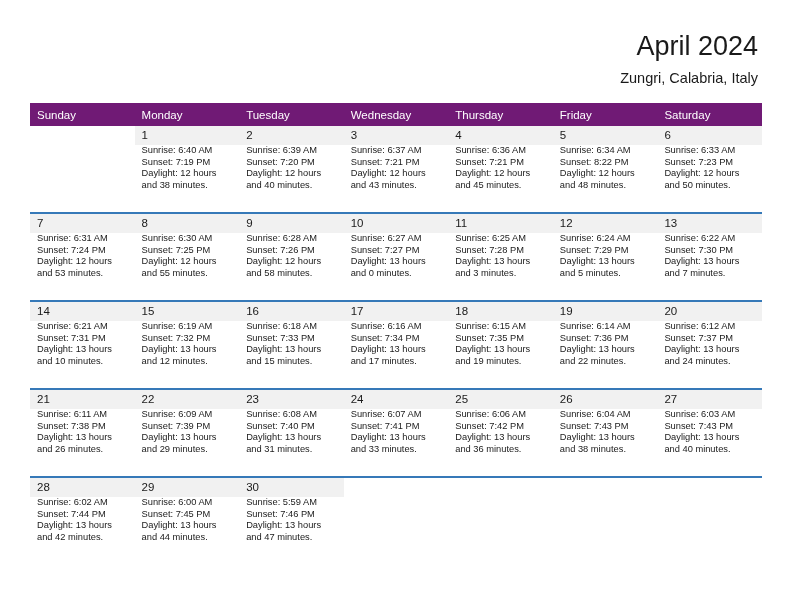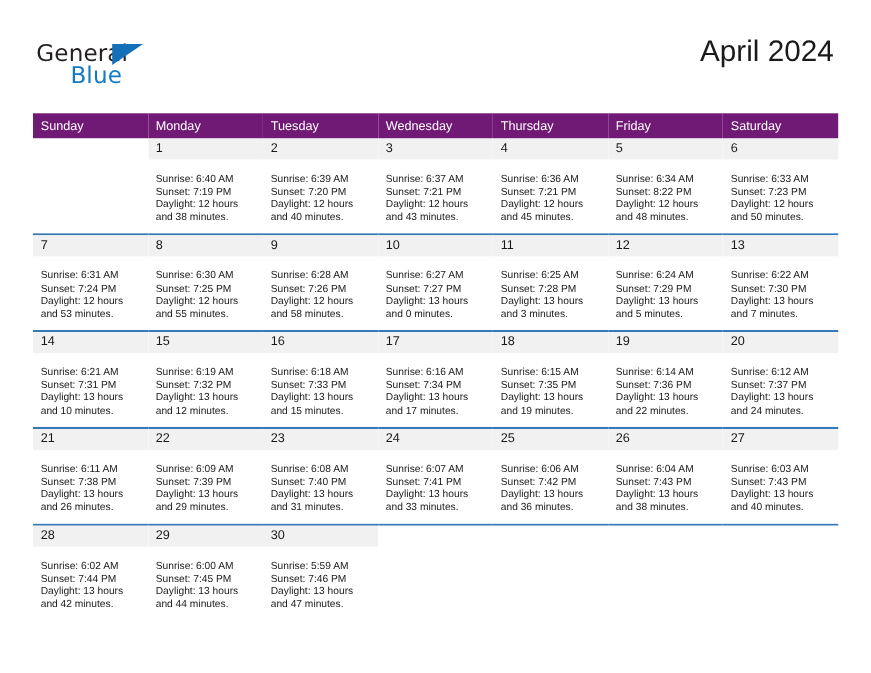--- a/index.html
+++ b/index.html
@@ -126,41 +126,37 @@
     font-size: 11.5px;
     color: #1a1a1a;
     padding: 3px 0 3px 7px;
     height: 13px;
     line-height: 13px;
   }
   .cell.empty .daynum {
     background: #ffffff;
   }
   .info {
-    padding: 12px 6px 0 7px;
+    padding: 0 6px 0 7px;
     font-size: 9.3px;
     line-height: 11.6px;
     color: #1a1a1a;
   }
   .info div { white-space: nowrap; }
   .info .wrapline { white-space: normal; }
 </style>
 </head>
 <body>
 
 <div class="page">
 
   <div class="header">
-    <div class="brand">
-      <span class="brand-general">General</span>
-      <span class="brand-triangle"></span>
-      <span class="brand-blue">Blue</span>
-    </div>
     <div class="title-block">
       <div class="cal-title">April 2024</div>
+      <div class="cal-subtitle">Zungri, Calabria, Italy</div>
     </div>
   </div>
 
   <table class="calendar">
     <thead>
       <tr>
         <th>Sunday</th>
         <th>Monday</th>
         <th>Tuesday</th>
         <th>Wednesday</th>

